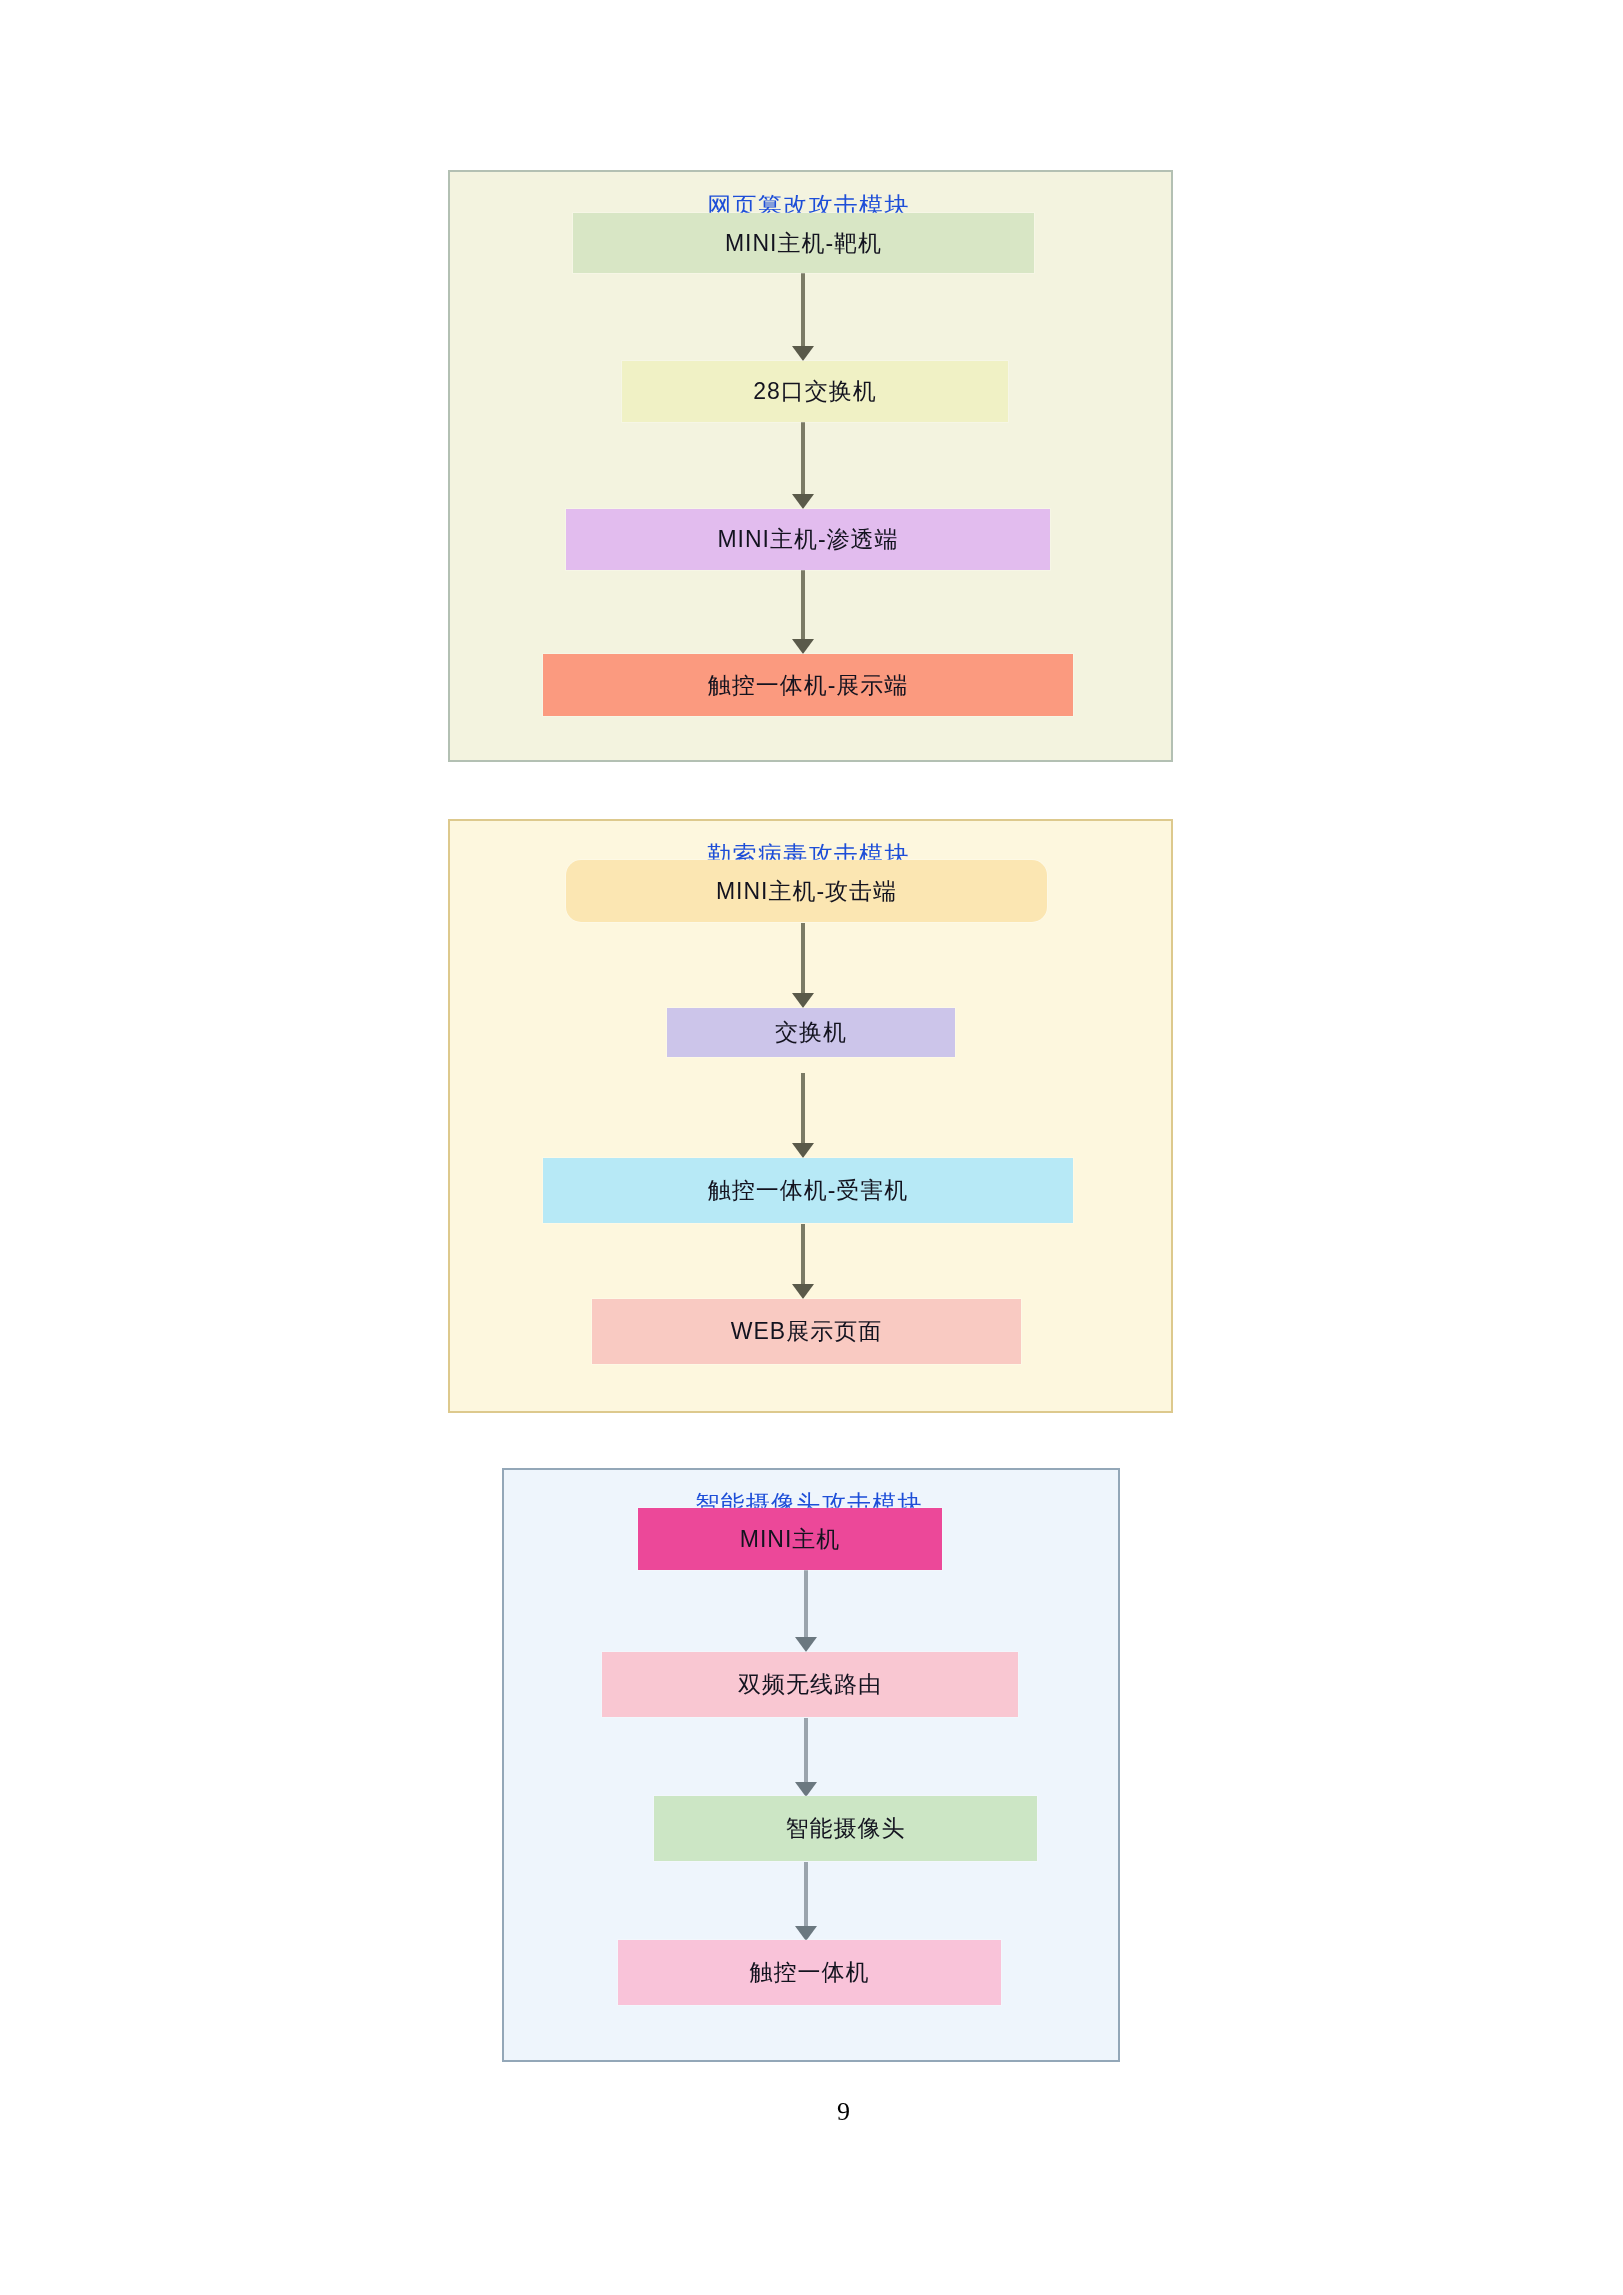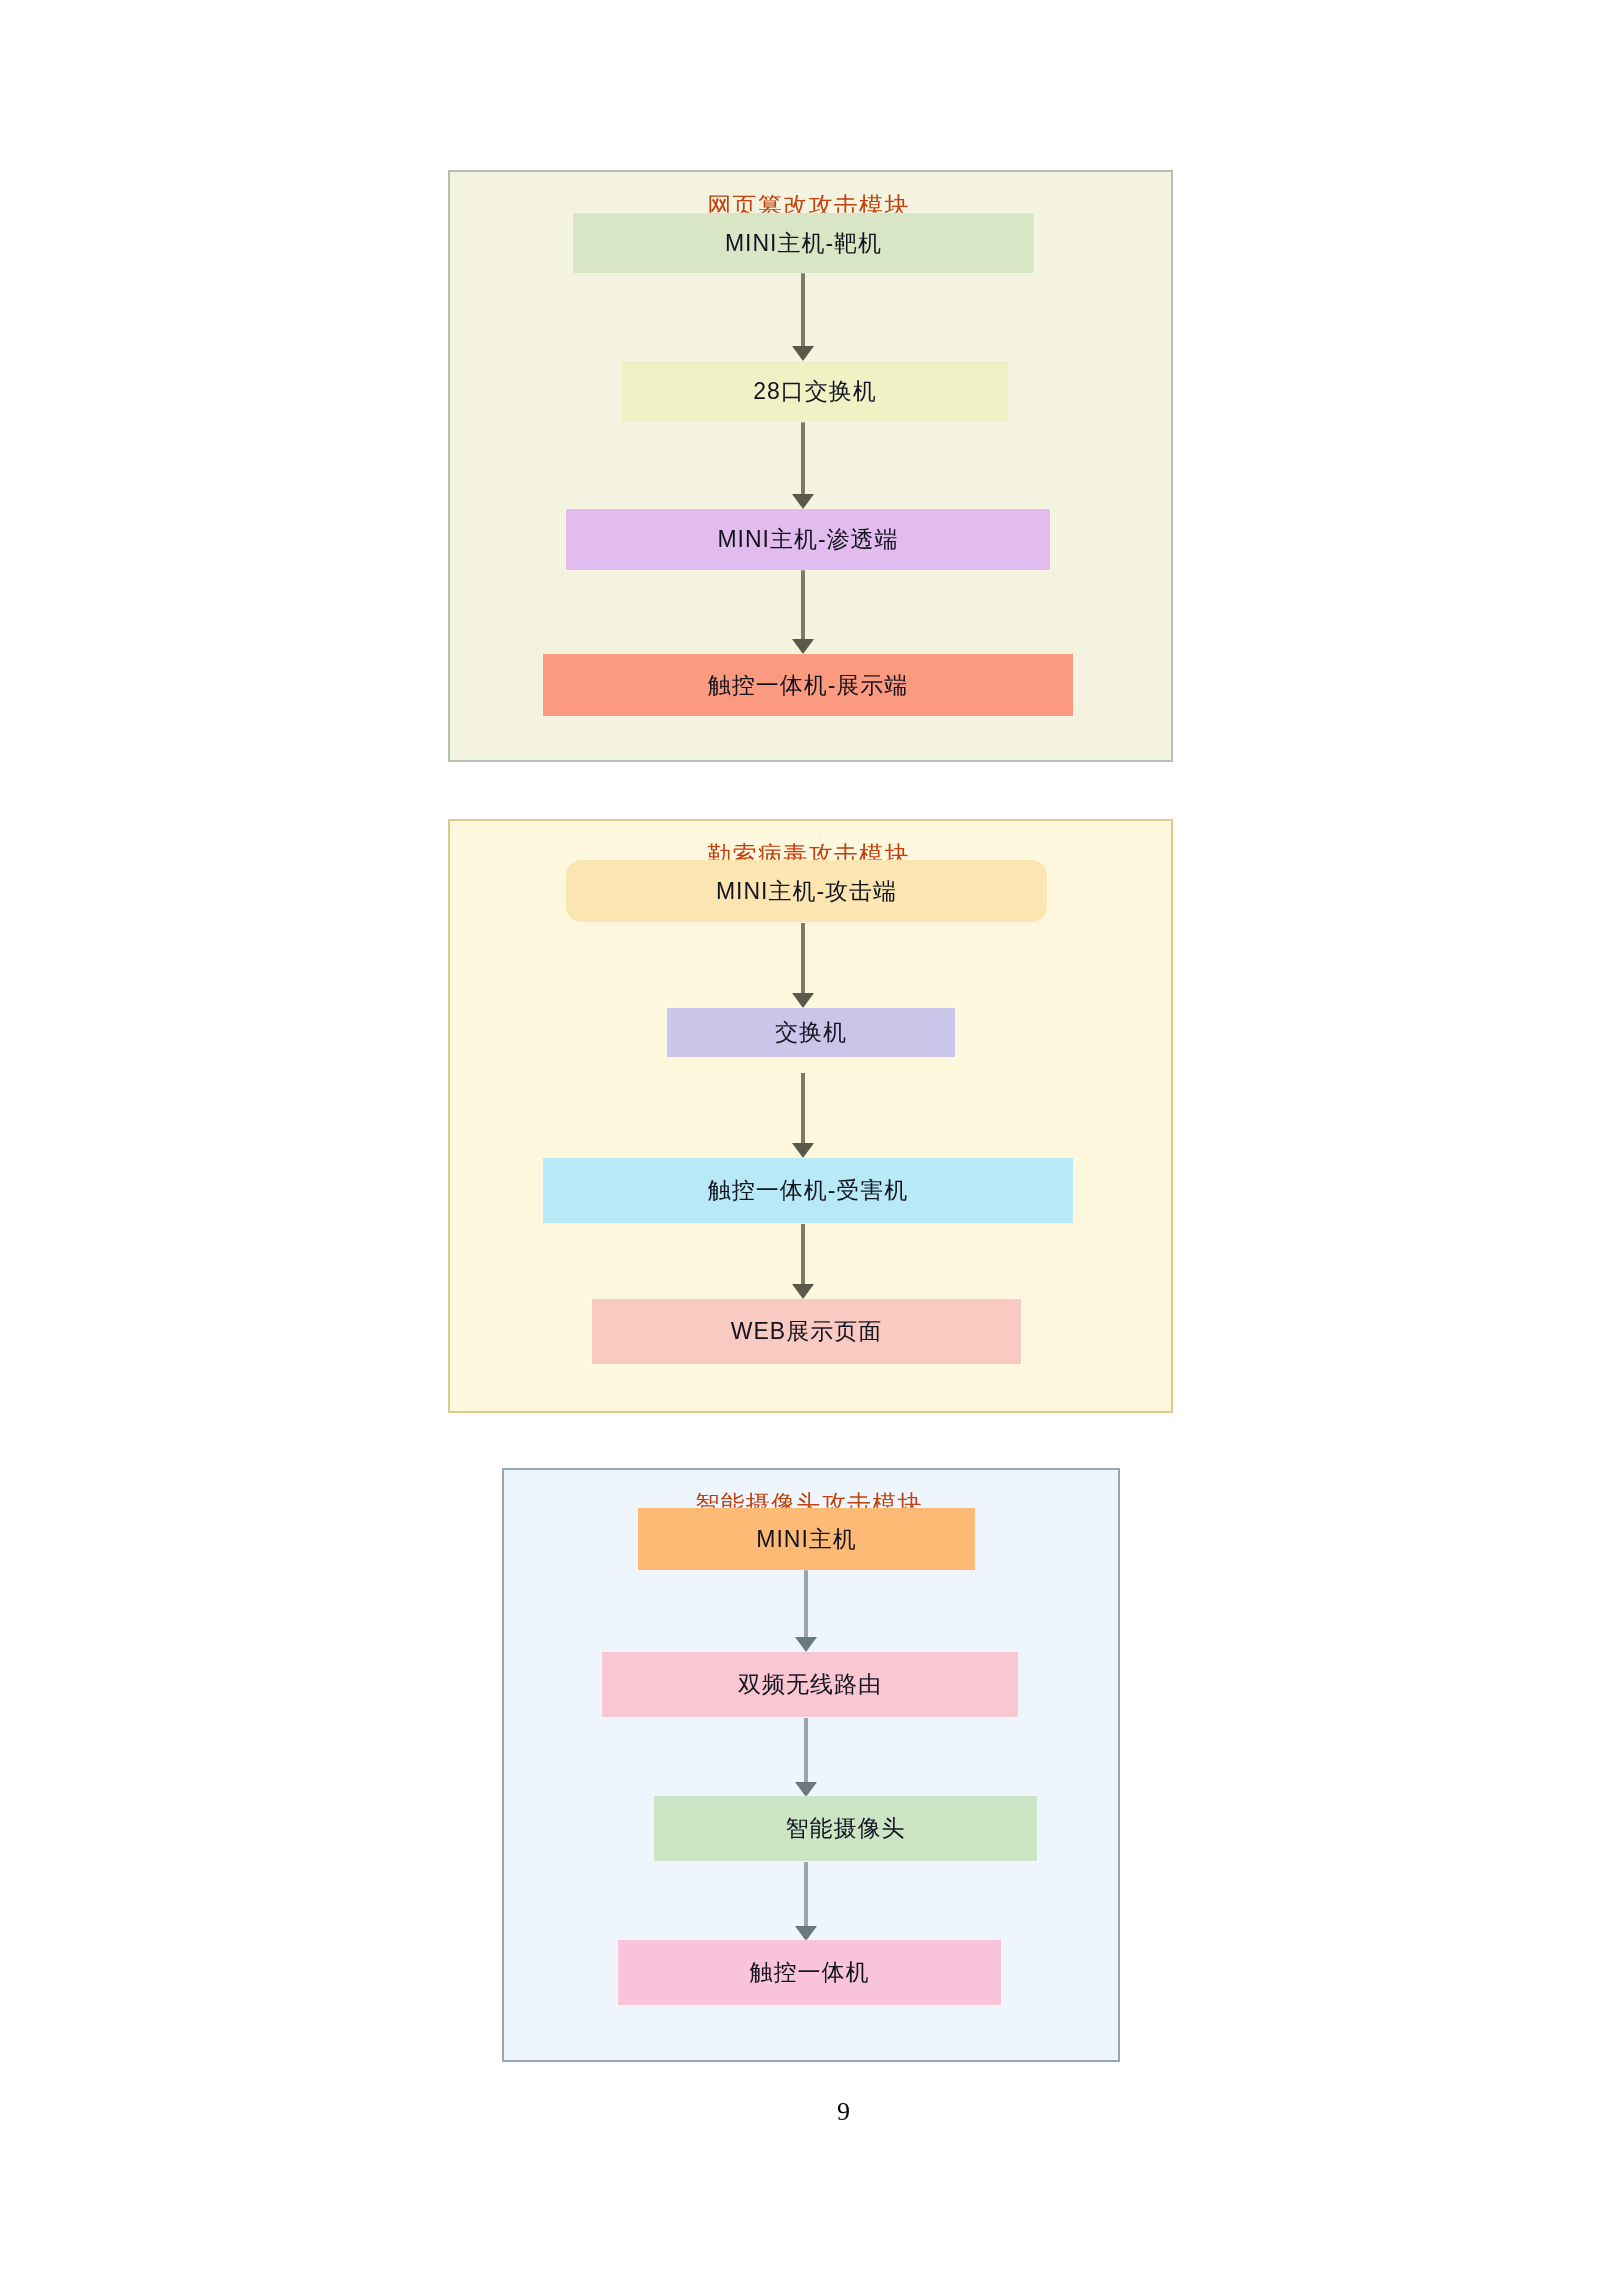--- a/index.html
+++ b/index.html
@@ -19,21 +19,21 @@
     box-sizing:border-box;
     border-width:2px;
     border-style:solid;
   }
   .module-title {
     position:absolute;
     left:0; right:4px;
     text-align:center;
     font-size:24px;
     letter-spacing:1.3px;
-    color:#c2410c;
+    color:#1d4ed8;
     white-space:nowrap;
   }
 
   
   .node {
     position:absolute;
     box-sizing:border-box;
     display:flex;
     align-items:center;
     justify-content:center;
@@ -127,20 +127,20 @@
         <div class="head"></div>
       </div>
       <div class="arrow blue" style="left: 806px; top: 1718px; width: 26px; height: 79px; margin-left: -13px;">
         <div class="shaft"></div>
         <div class="head"></div>
       </div>
       <div class="arrow blue" style="left: 806px; top: 1862px; width: 26px; height: 79px; margin-left: -13px;">
         <div class="shaft"></div>
         <div class="head"></div>
       </div>
-      <div class="node" style="left: 638px; top: 1508px; width: 337px; height: 62px; background: #fdba74;">MINI主机</div>
+      <div class="node" style="left: 638px; top: 1508px; width: 304px; height: 62px; background: #ec4899;">MINI主机</div>
       <div class="node" style="left: 602px; top: 1652px; width: 416px; height: 65px; background: rgb(249, 199, 210);">双频无线路由</div>
       <div class="node" style="left: 618px; top: 1796px; width: 383px; height: 65px; background: rgb(204, 230, 197); margin-left: 36px;">智能摄像头</div>
       <div class="node" style="left: 618px; top: 1940px; width: 383px; height: 65px; background: rgb(249, 195, 217);">触控一体机</div>
     </div>
   <div class="page-number" id="page-number" style="left: 811px; top: 2097px; width: 65px;">9</div>
 </div>
 
 
 </body></html>

